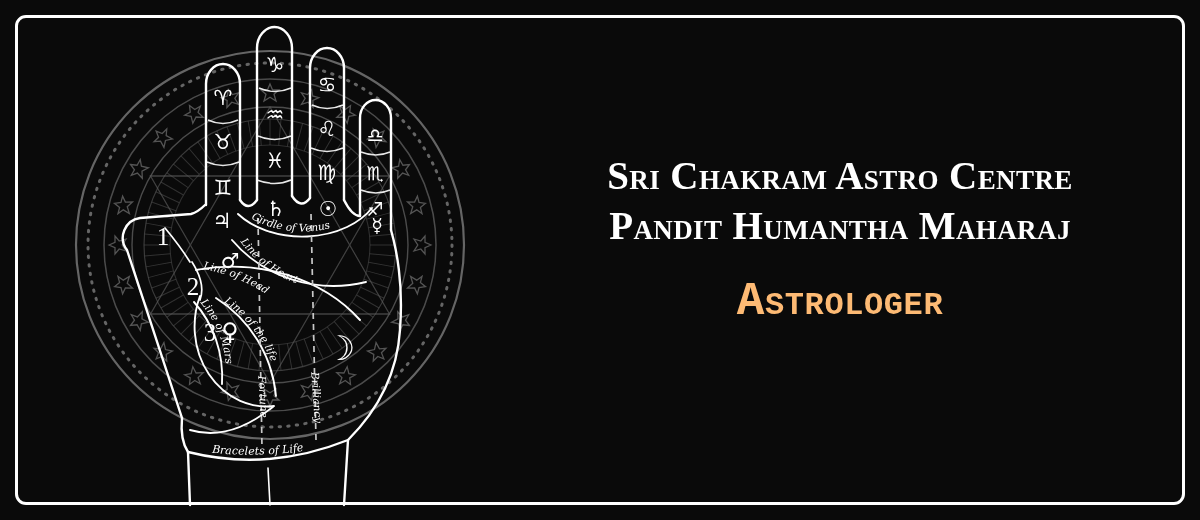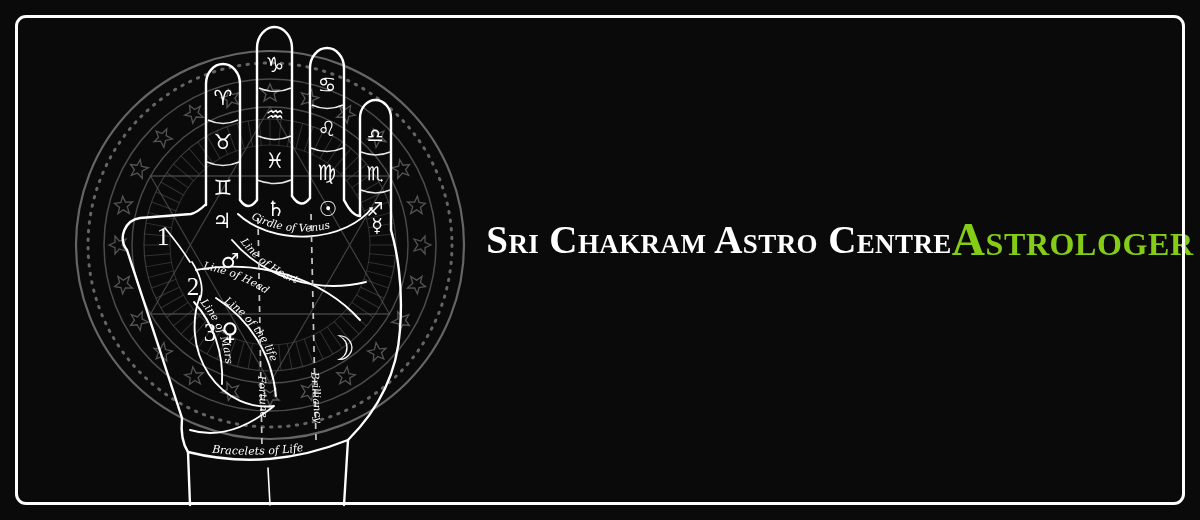--- a/index.html
+++ b/index.html
@@ -31,39 +31,39 @@
     width:480px;height:520px;
     z-index:2;
   }
   #art svg{display:block;width:100%;height:100%;}
 
   
   #text-block{
     position:absolute;
     left:500px;top:0;
     width:680px;height:480px;
-    display:flex;
+    display:flex;flex-direction:column;
     align-items:center;justify-content:center;
     z-index:4;
     text-align:center;
   }
   .line-white{
     color:#ffffff;
     font-family:"Liberation Serif",serif;
     font-weight:bold;
     font-size:39px;
     font-variant:small-caps;
     letter-spacing:0.4px;
     line-height:1.28;
     white-space:nowrap;
   }
   #gap{height:24px;}
   .line-yellow{
-    color:#84cc16;
-    font-family:Liberation Serif, serif;
+    color:#fdba74;
+    font-family:Liberation Mono, monospace;
     font-weight:bold;
     font-size:46px;
     font-variant:small-caps;
     letter-spacing:0.6px;
     line-height:1.18;
     white-space:nowrap;
   }
 </style>
 </head>
 <body>
@@ -374,18 +374,19 @@
         </text>
         <text font-size="11">
           <textPath href="#p-bracelets" startOffset="23%">Bracelets of Life</textPath>
         </text>
       </g>
     </svg>
   </div>
 
   <div id="text-block">
     <div class="line-white">Sri Chakram Astro Centre</div>
+    <div class="line-white">Pandit Humantha Maharaj</div>
     <div id="gap"></div>
     <div class="line-yellow">Astrologer</div>
   </div>
 
   <div id="frame"></div>
 </div>
 
 </body></html>

